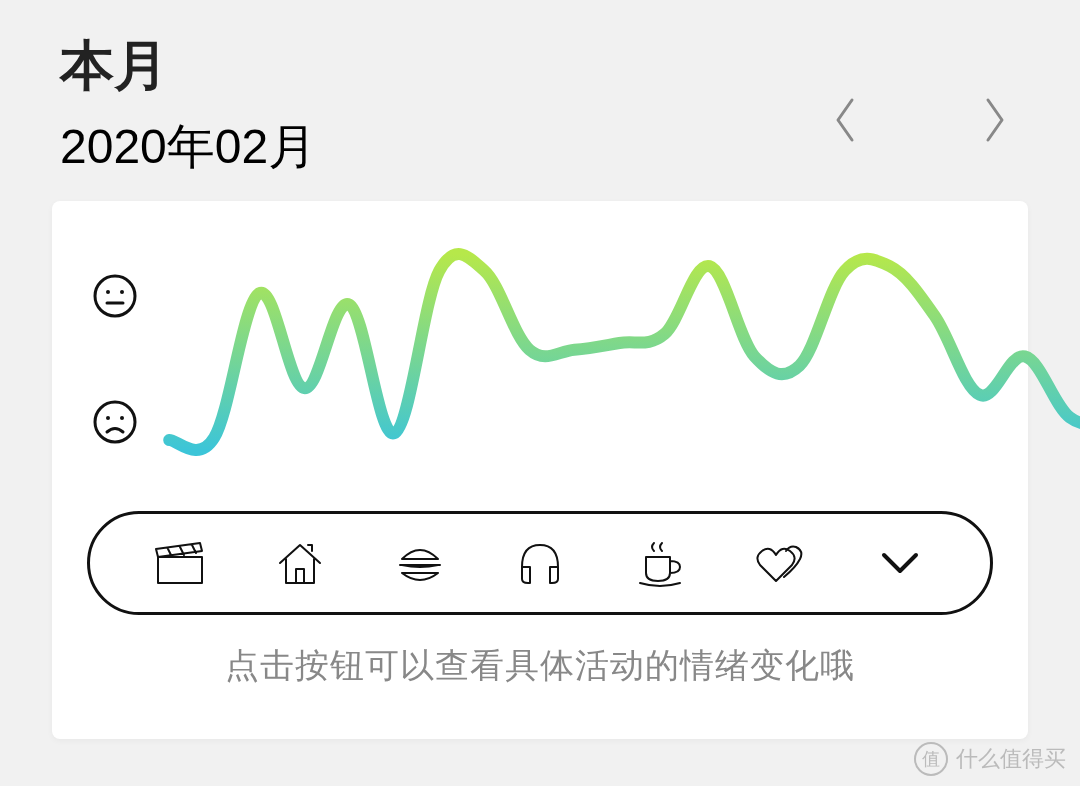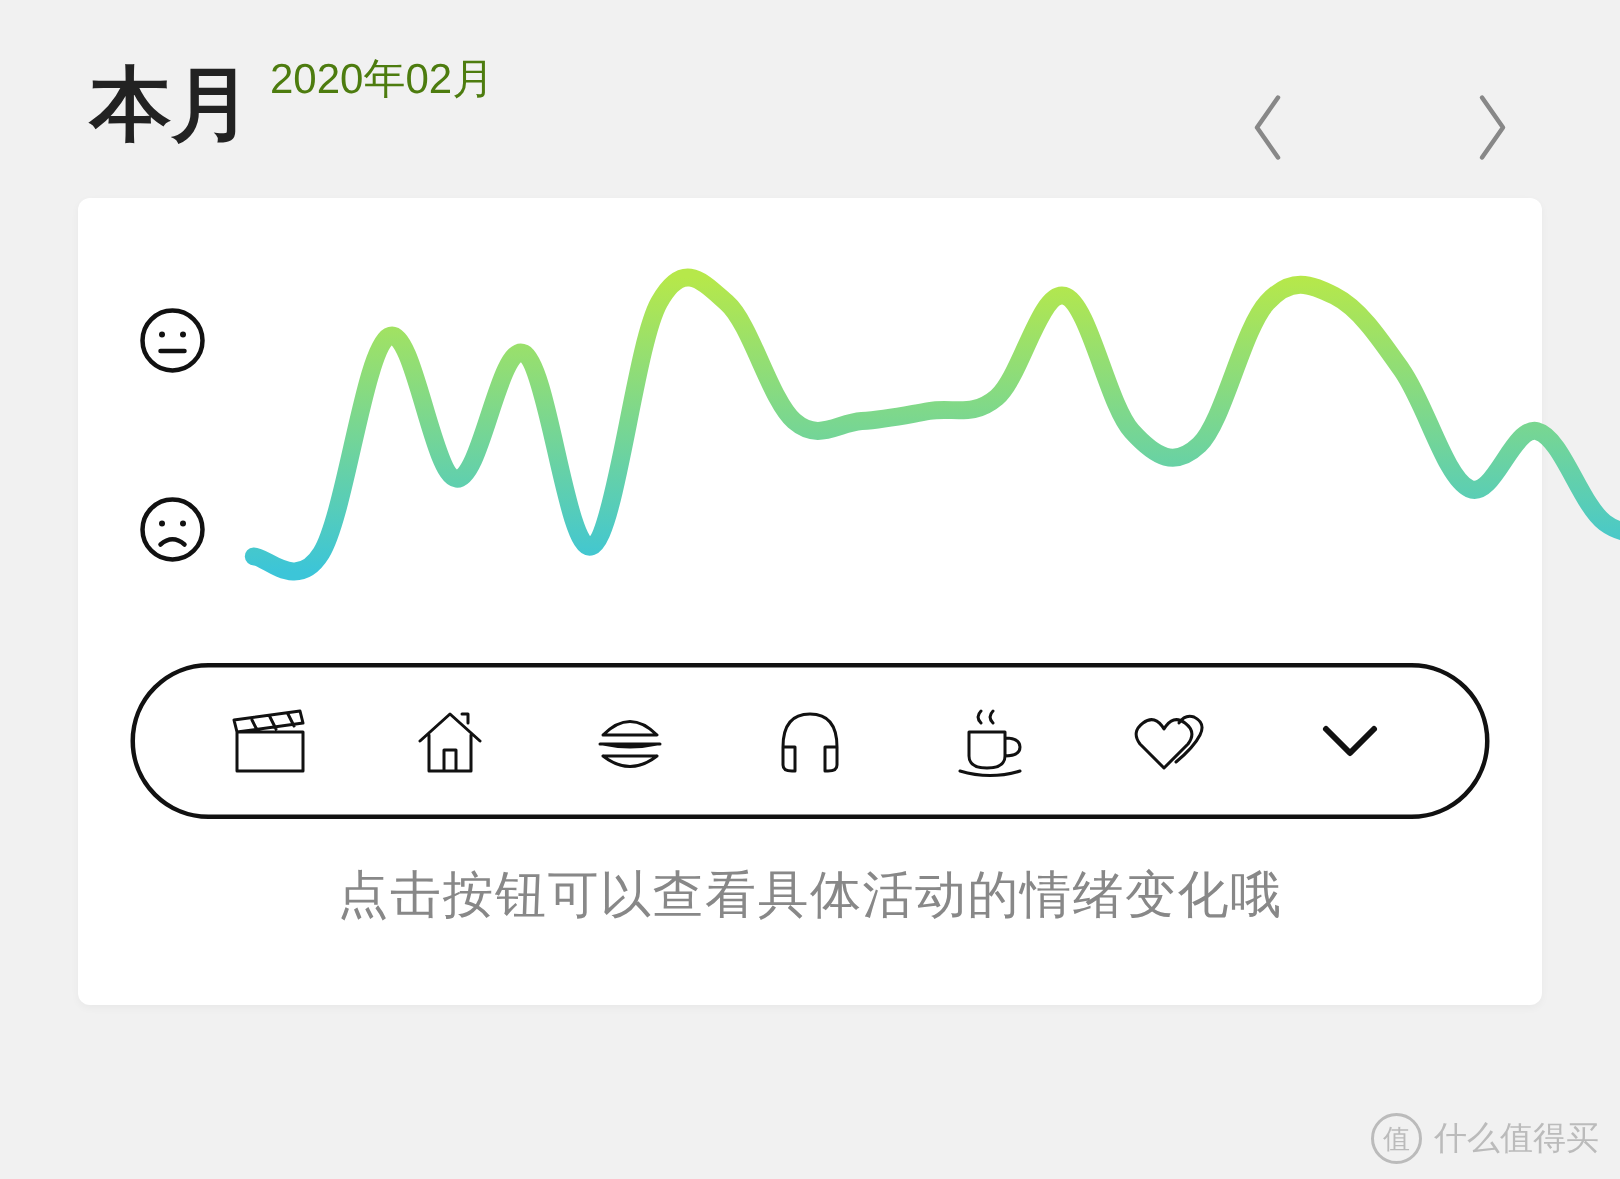--- a/index.html
+++ b/index.html
@@ -10,29 +10,29 @@
       color: #333;
       position: relative;
       overflow: hidden;
     }
     .header {
       padding: 30px 60px 10px 60px;
       display: flex;
       justify-content: space-between;
       align-items: center;
     }
-    .header-left { display: flex; flex-direction: row; gap: 12px; justify-content: center; }
+    .header-left { display: flex; flex-direction: column; gap: 12px; justify-content: center; }
     .title {
       font-size: 54px;
       font-weight: 700;
       color: #222;
     }
     .subtitle {
-      font-size: 28px;
-      color: #4d7c0f;
+      font-size: 48px;
+      color: #000000;
       font-weight: 400;
     }
     .nav-arrows {
       display: flex;
       gap: 120px;
       margin-right: 10px;
       margin-top: 30px;
     }
     .nav-arrow {
       width: 30px;

